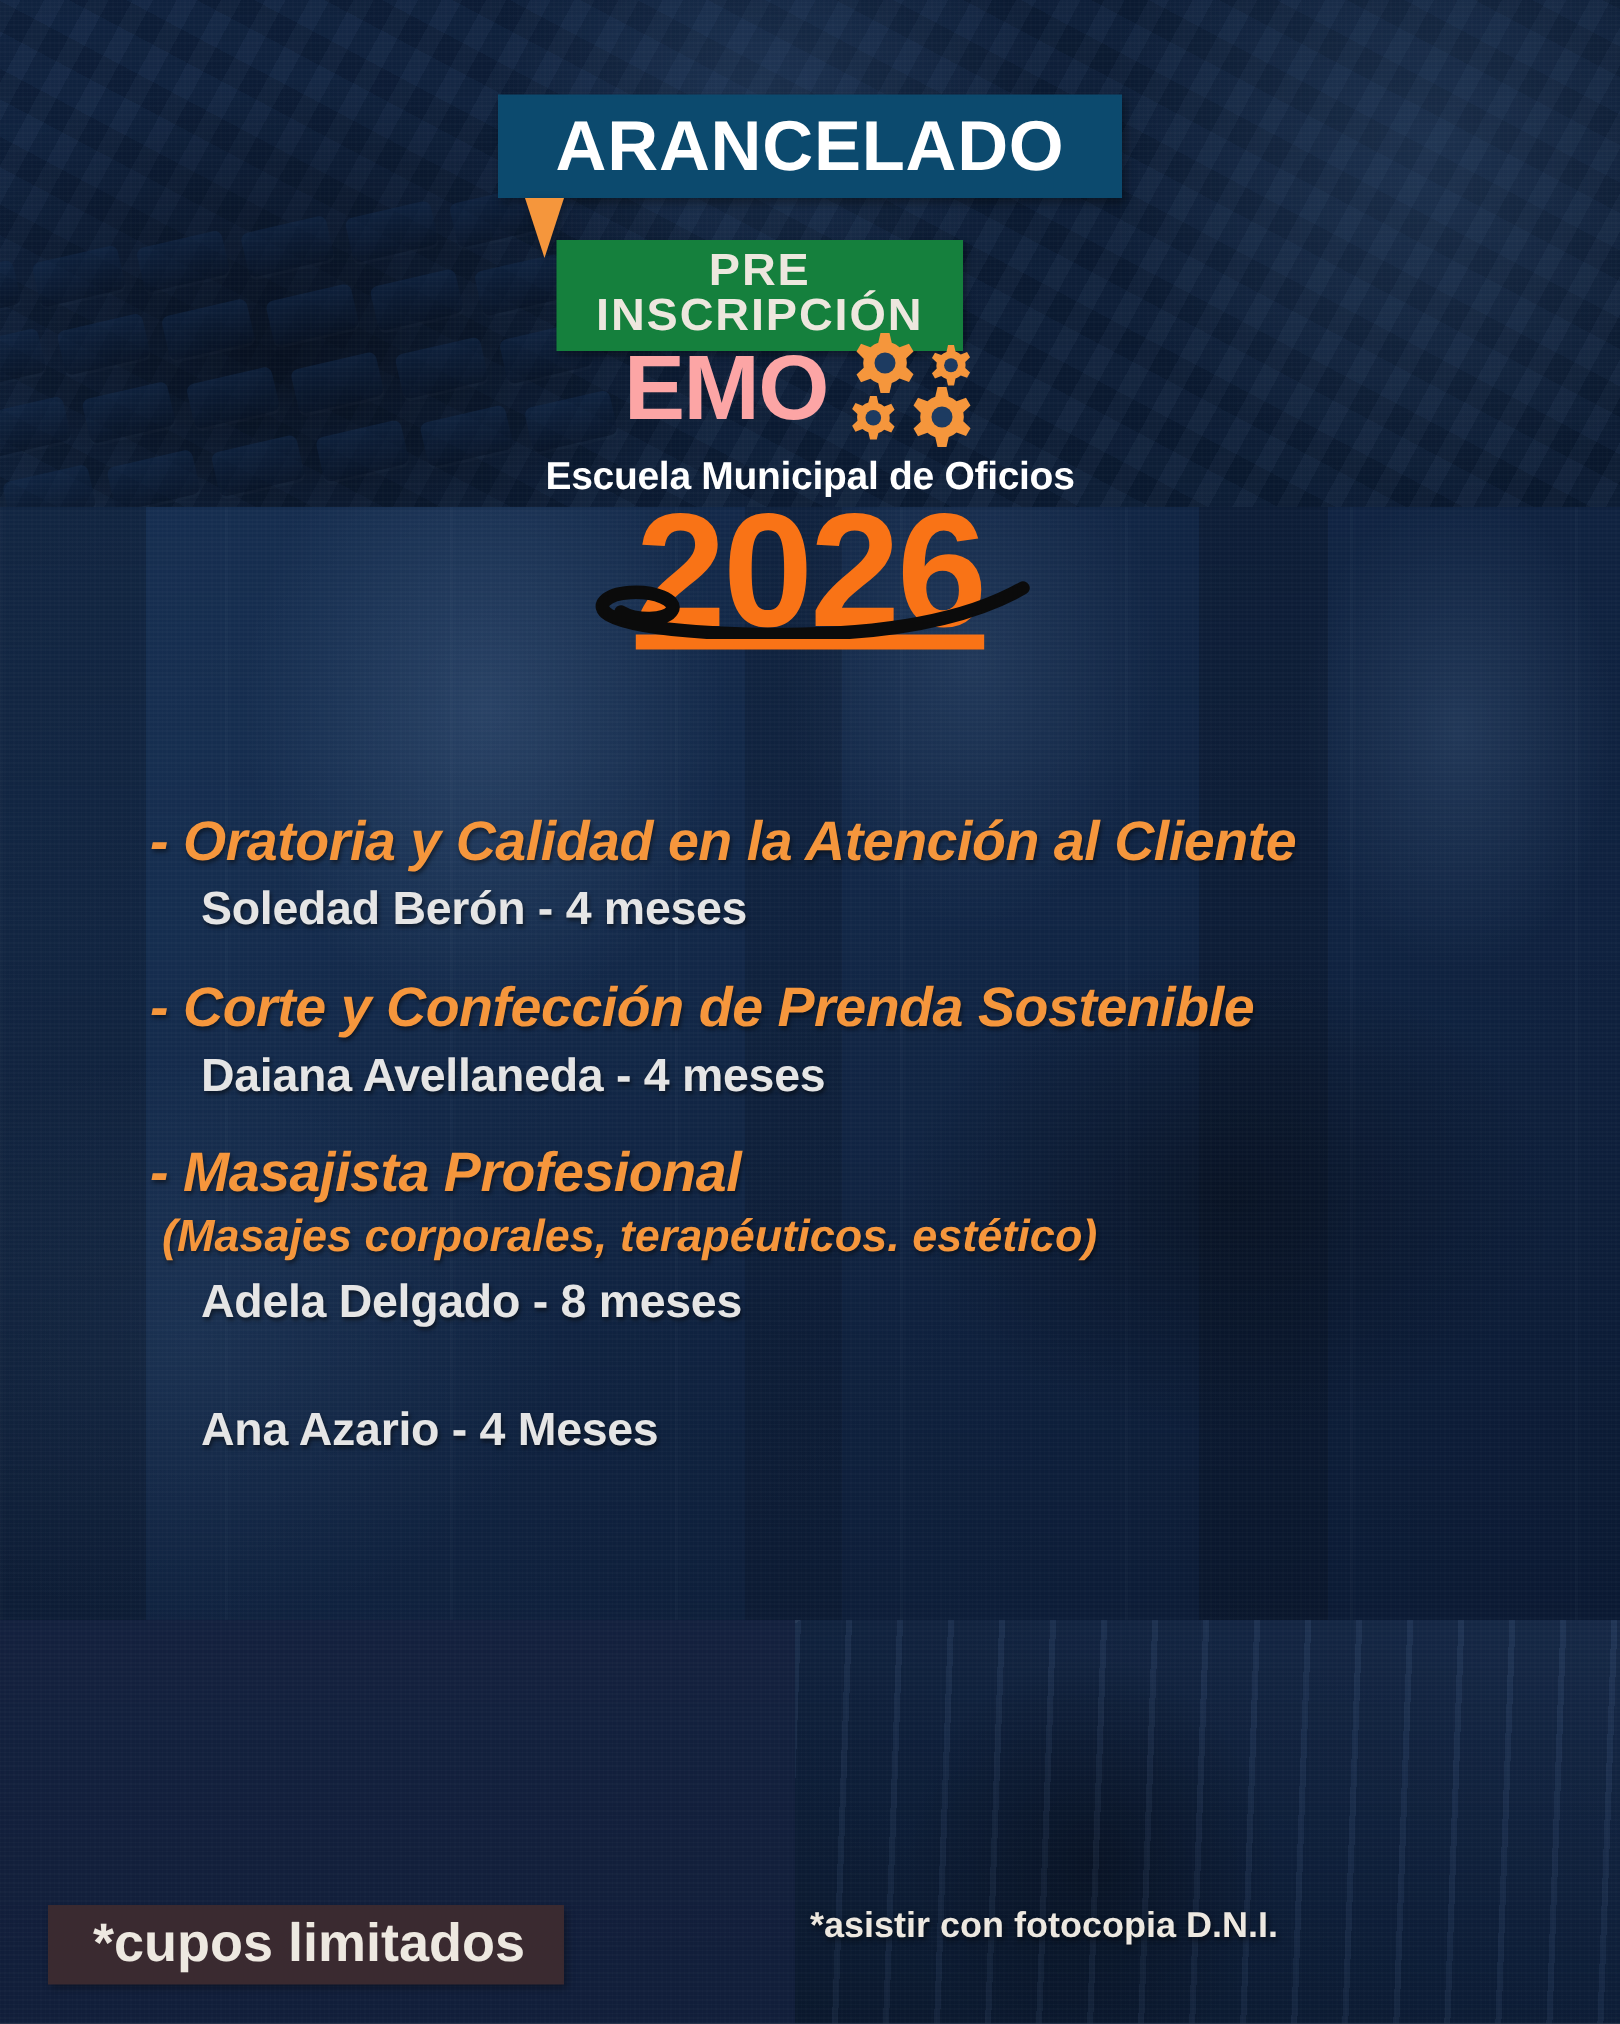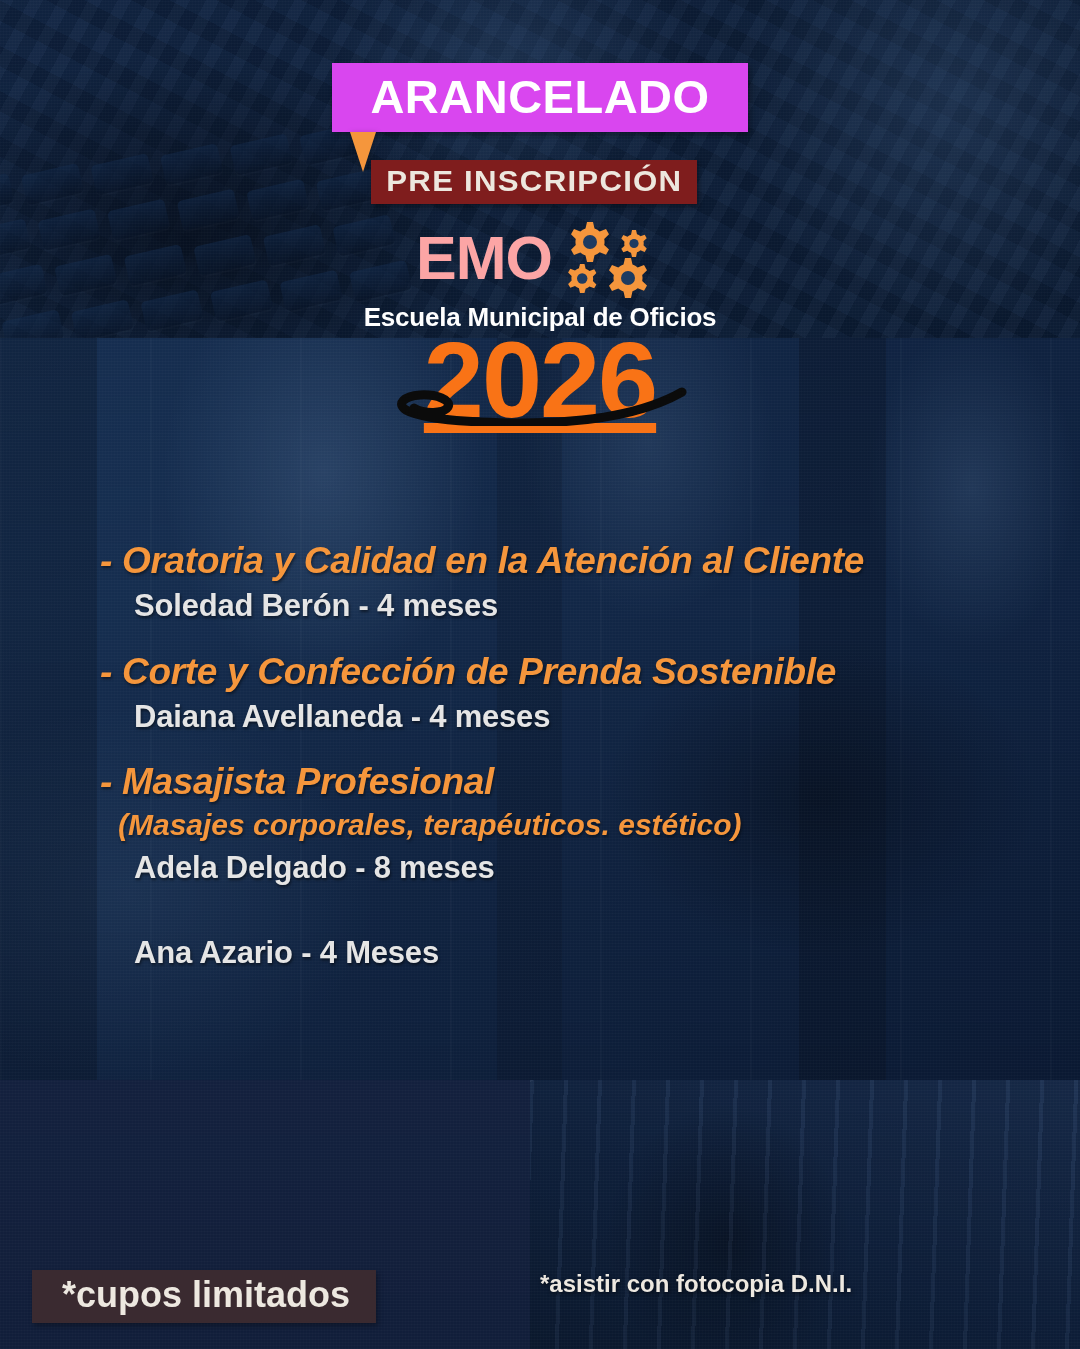--- a/index.html
+++ b/index.html
@@ -119,21 +119,21 @@
   
   .content { position: absolute; inset: 0; }
 
   
   .arancelado-wrap {
     position: absolute;
     left: 332px; top: 63px;
     width: 416px;
   }
   .arancelado {
-    background: #d946ef;
+    background: #0c4a6e;
     text-align: center;
     padding: 10px 0 12px;
     box-shadow: 2px 3px 6px rgba(0,0,0,.35);
   }
   .arancelado span {
     color: #FFFFFF;
     font-size: 47px;
     font-weight: bold;
     letter-spacing: .5px;
     line-height: 1;
@@ -153,22 +153,22 @@
     border-left: 13px solid transparent;
     border-right: 13px solid transparent;
     border-top: 40px solid #F5963C;
     left: 18px;
   }
 
   
   .preinsc {
     position: absolute;
     left: 371px; top: 160px;
-    width: 326px;
-    background: #7f1d1d;
+    width: 271px;
+    background: #15803d;
     text-align: center;
     padding: 6px 0 8px;
     box-shadow: 2px 3px 5px rgba(0,0,0,.35);
   }
   .preinsc span {
     color: #EDE7DE;
     font-size: 30px;
     font-weight: bold;
     letter-spacing: 1.2px;
     line-height: 1;
@@ -239,21 +239,21 @@
     letter-spacing: -.3px;
     text-shadow: 1px 2px 3px rgba(0,0,0,.45);
   }
   .course-note {
     color: #F5963C;
     font-size: 30px;
     font-weight: bold;
     font-style: italic;
     line-height: 1.2;
     margin-top: 4px;
-    margin-left: 18px;
+    margin-left: 8px;
     text-shadow: 1px 2px 3px rgba(0,0,0,.45);
   }
   .course-meta {
     color: #e5e5e5;
     font-size: 31px;
     font-weight: bold;
     line-height: 1.2;
     margin-top: 6px;
     margin-left: 34px;
     letter-spacing: -.2px;

